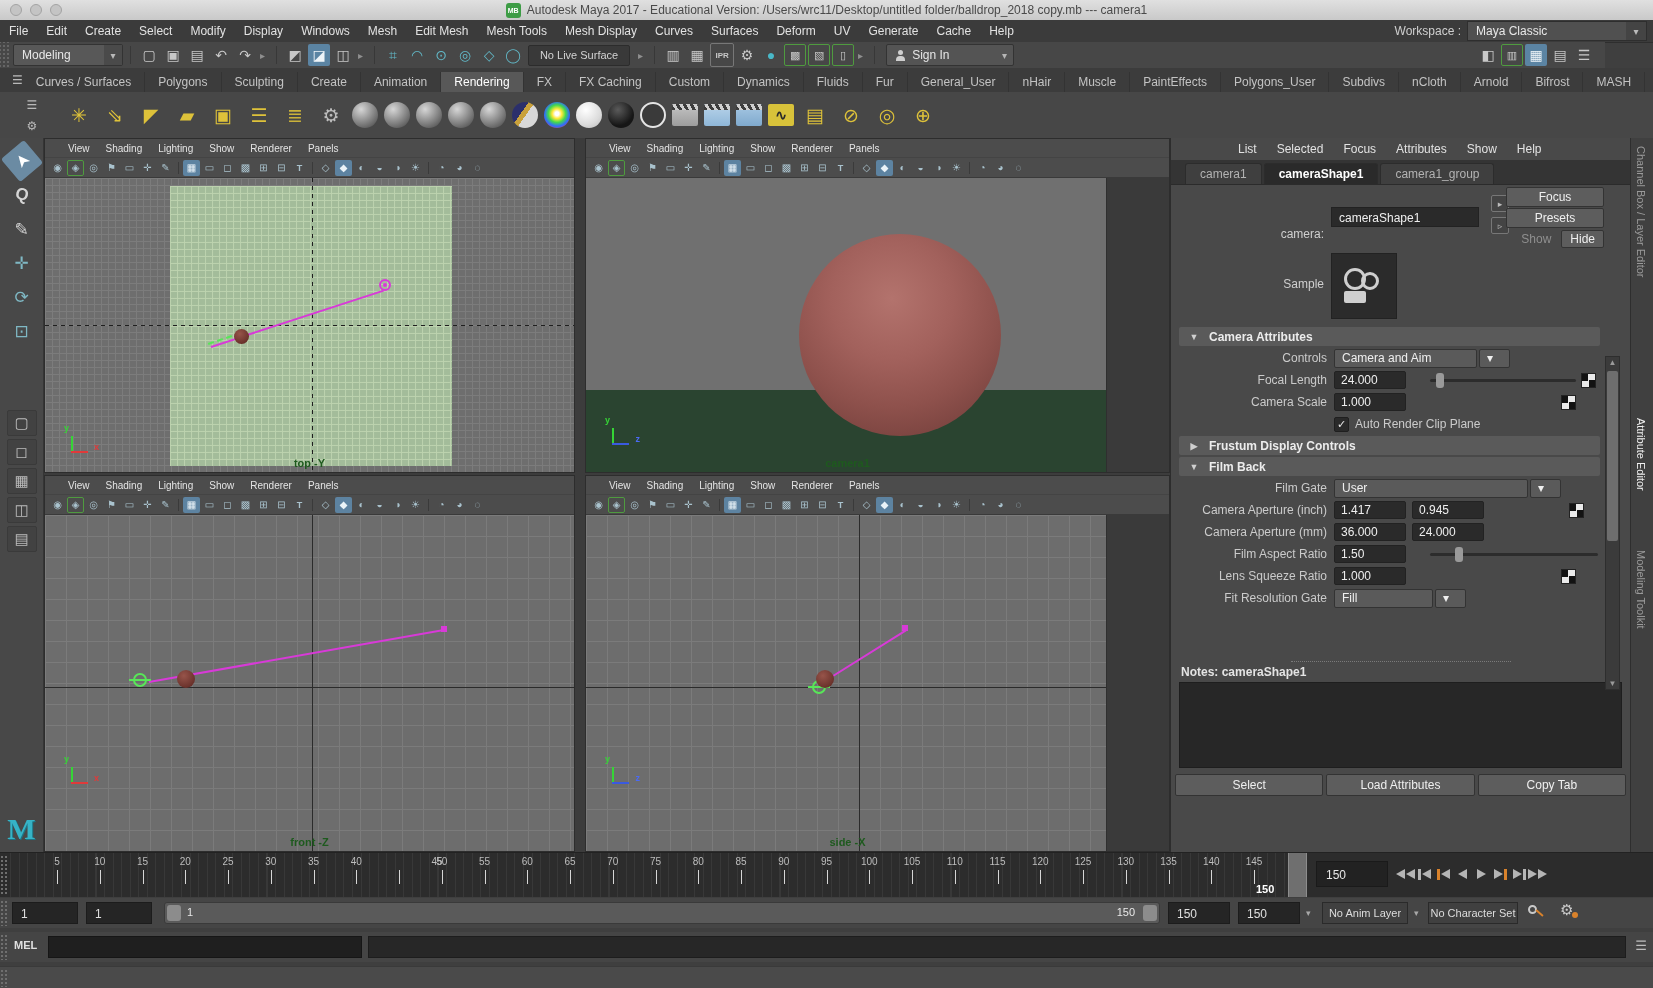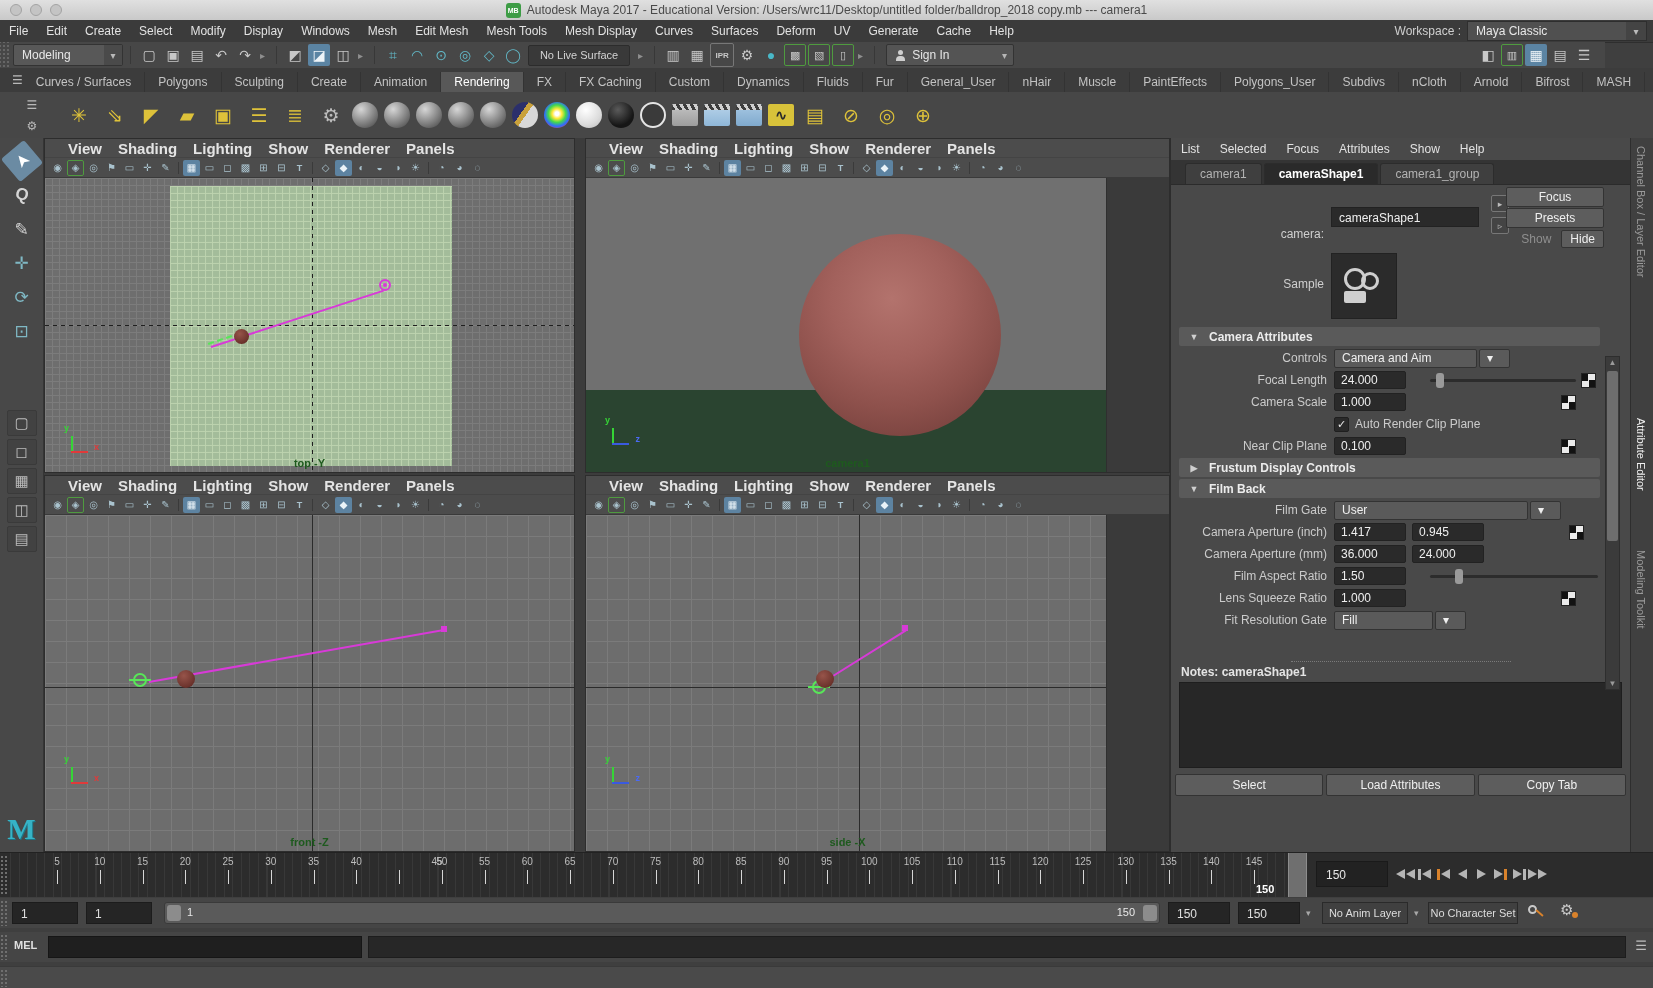--- a/index.html
+++ b/index.html
@@ -93,21 +93,21 @@
     text-shadow:1px 1px 0 #1d7484;font-family:"Liberation Serif",serif;}
   
   .vpcol{position:absolute;top:0;height:714px;display:flex;flex-direction:column;}
   #vpcolL{left:44px;width:531px;}
   #vpcolR{left:585px;width:585px;}
   .vp{display:flex;flex-direction:column;background:#4c4c4c;border:1px solid #2d2d2d;box-sizing:border-box;}
   .vp-top{height:335px;}
   .vp-bot{height:377px;}
   .vsplit{height:2px;background:#3c3c3c;}
   .vp-menu{height:18px;display:flex;align-items:center;gap:2px;padding-left:16px;background:#4c4c4c;}
-  .vp-menu .vmi{font-size:15px;color:#e4e4e4;padding:0 7px;font-weight:bold;}
+  .vp-menu .vmi{font-size:10px;color:#e4e4e4;padding:0 7px;}
   .vp-icons{height:19px;display:flex;align-items:center;gap:1px;padding-left:4px;background:#4c4c4c;
     border-top:1px solid #444;border-bottom:1px solid #3a3a3a;overflow:hidden;}
   .vpi{width:17px;height:16px;display:flex;align-items:center;justify-content:center;color:#a9c2cd;font-size:10px;border-radius:2px;flex:0 0 auto;}
   .vpi.on{background:#5d83a1;color:#eaf3f8;}
   .vpi.grn{border:1px solid #4f9b3f;box-sizing:border-box;}
   .vpi.txt{font-size:9px;font-weight:bold;}
   .isep{width:1px;height:12px;background:#3a3a3a;margin:0 3px;flex:0 0 auto;}
   .vp-body{flex:1;position:relative;background:#6d6d6d;overflow:hidden;}
   .scene{position:absolute;left:0;top:0;bottom:0;overflow:hidden;}
   .scene.full{right:0;}
@@ -139,21 +139,21 @@
   .ax-xline{position:absolute;left:10px;bottom:9px;width:17px;height:2px;background:#e03a3a;}
   .ax-xline.blue{background:#3a5ae0;}
   .ax-vlab{position:absolute;left:3px;top:-3px;color:#35d435;}
   .ax-hlab{position:absolute;right:-2px;bottom:10px;color:#e03a3a;}
   .ax-hlab.blue{color:#4a6af5;}
   .ground{position:absolute;left:0;right:0;bottom:0;height:82px;background:#2a4430;}
   .bigsphere{position:absolute;width:202px;height:202px;border-radius:50%;
     background:radial-gradient(circle at 46% 32%,#b3736d,#a2615c 35%,#8e514c 62%,#7b4440 82%,#6f3c38 100%);}
   
   #ae{position:absolute;left:1170px;top:0;width:460px;height:714px;background:#494949;border-left:1px solid #2d2d2d;box-sizing:border-box;}
-  .ae-menu{height:22px;display:flex;align-items:center;}
+  .ae-menu{height:22px;display:flex;align-items:center;padding-left:14px;margin-left:43px;}
   .ae-menu .mi{font-size:12px;color:#e2e2e2;padding:0 10px;}
   .ae-tabs{height:24px;background:#343434;display:flex;align-items:flex-end;padding-left:14px;border-bottom:1px solid #2b2b2b;}
   .aetab{font-size:12px;color:#b3b3b3;padding:3px 14px;background:#3f3f3f;border:1px solid #2c2c2c;border-bottom:none;
     border-radius:3px 3px 0 0;margin-right:2px;}
   .aetab.on{background:#2a2a2a;color:#fff;font-weight:bold;}
   .ae-head{position:relative;height:66px;}
   .ae-camlabel{position:absolute;left:0;top:26px;width:153px;text-align:right;font-size:12px;color:#cfcfcf;margin-top:16px;}
   .ae-camfield{position:absolute;left:160px;top:22px;width:148px;height:20px;background:#2a2a2a;border:1px solid #222;
     color:#efefef;font-size:12px;line-height:20px;padding-left:7px;box-sizing:border-box;}
   .mini{position:absolute;width:16px;height:15px;border:1px solid #777;border-radius:2px;color:#bbb;font-size:9px;
@@ -731,25 +731,20 @@
         <span class="checker chk-right"></span>
       </div>
       <div class="aerow">
         <span class="aelabel">Camera Scale</span>
         <span class="aefield">1.000</span>
         <span class="checker chk-mid"></span>
       </div>
       <div class="aerow">
         <span class="aecheckbox">✓</span>
         <span class="aechecklabel">Auto Render Clip Plane</span>
-      </div>
-      <div class="aerow">
-        <span class="aelabel">Near Clip Plane</span>
-        <span class="aefield">0.100</span>
-        <span class="checker chk-mid"></span>
       </div>
       <div class="aesec">
         <span class="tri">▶</span>
           <span>Frustum Display Controls</span>
       </div>
       <div class="aesec">
         <span class="tri">▼</span>
           <span>Film Back</span>
       </div>
       <div class="aerow">

